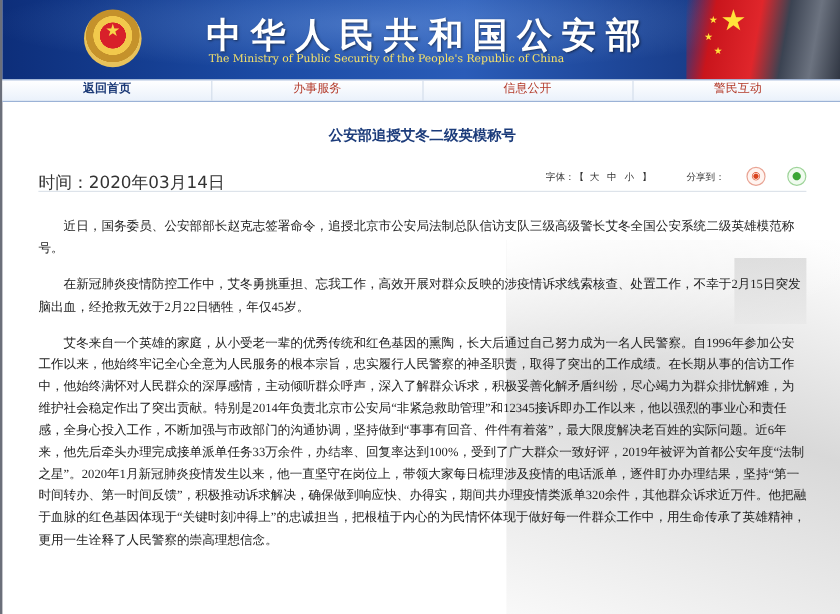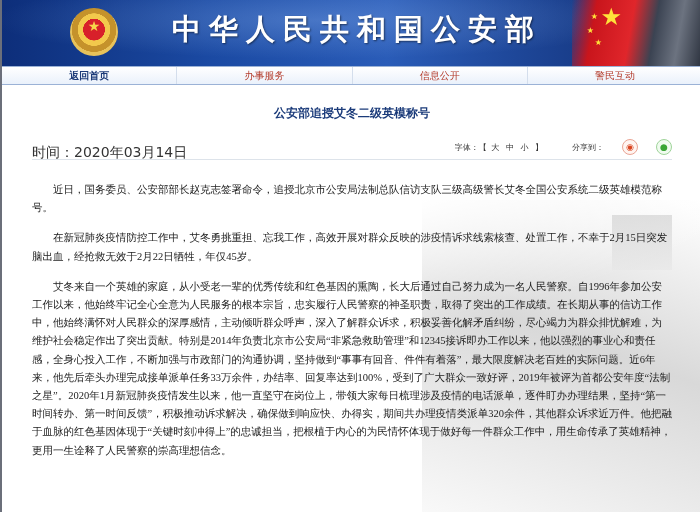--- a/index.html
+++ b/index.html
@@ -47,21 +47,21 @@
   .flag-star.s3 { right: 100px; top: 38px; font-size: 8px; }
 
   
   .nav {
     position: absolute; left: 0; top: 66px; width: 700px; height: 19px;
     background: linear-gradient(#ffffff, #eaf1fb); border-top: 1px solid #9bb2d6; border-bottom: 1px solid #9bb2d6;
     display: flex;
   }
   .nav-item {
     flex: 1; text-align: center; font-size: 10px; line-height: 17px; color: #b33a2a;
-    border-right: 1px solid #d4deec; cursor: pointer;
+    border-right: 1px solid #d4deec; cursor: pointer; font-family: Liberation Mono, monospace;
   }
   .nav-item:last-child { border-right: none; }
   .nav-item.home { color: #1d3b78; font-weight: bold; }
 
   
   .watermark {
     position: absolute; left: 420px; top: 200px; width: 280px; height: 312px; z-index: 0;
     background:
       linear-gradient(160deg, rgba(255,255,255,1) 0%, rgba(255,255,255,0) 35%),
       linear-gradient(200deg, rgba(200,200,200,0.0) 0%, rgba(170,170,170,0.45) 45%, rgba(230,230,230,0.25) 100%);
@@ -97,20 +97,21 @@
   }
   .content p { text-indent: 2em; margin-bottom: 12px; }
 </style>
 </head>
 <body>
 
 <div class="page">
   <div class="banner">
     <div class="emblem"></div>
     <div class="site-title">中华人民共和国公安部</div>
+    <div class="site-subtitle">The Ministry of Public Security of the People's Republic of China</div>
     <div class="flag-area"></div>
     <span class="flag-star big">★</span>
     <span class="flag-star s1">★</span>
     <span class="flag-star s2">★</span>
     <span class="flag-star s3">★</span>
   </div>
 
   <div class="nav">
     <div class="nav-item home">返回首页</div>
     <div class="nav-item">办事服务</div>

